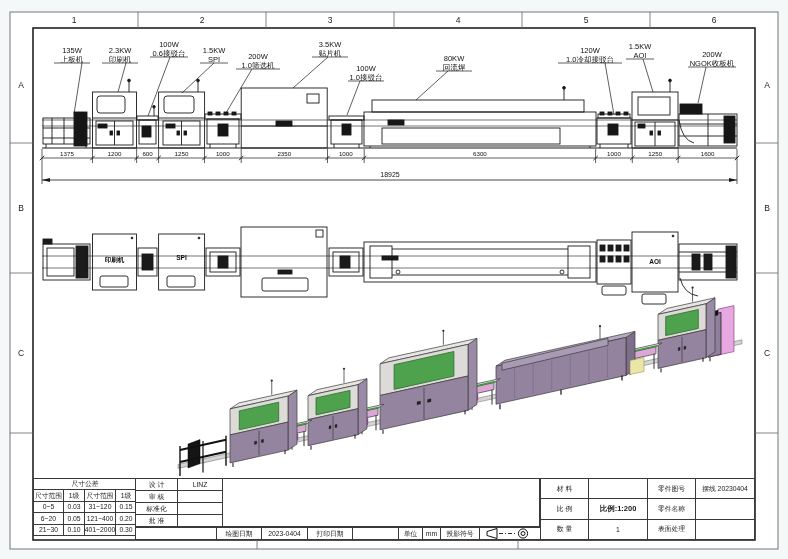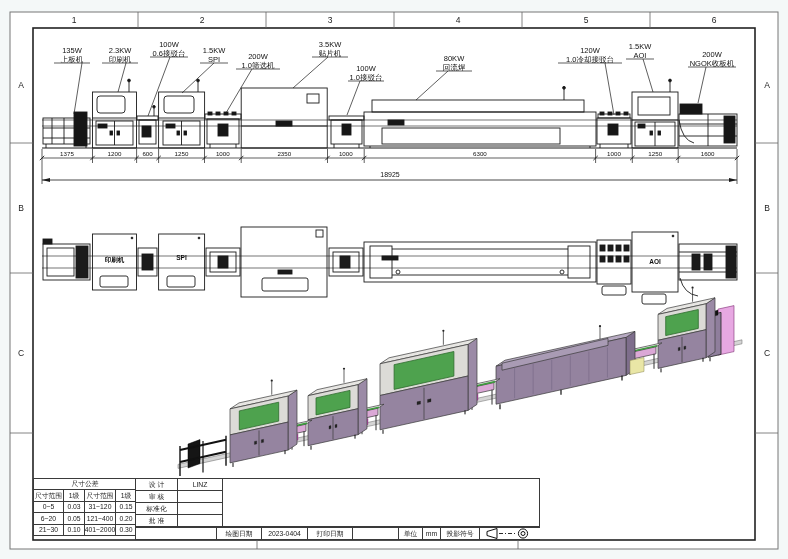--- a/index.html
+++ b/index.html
@@ -543,14 +543,28 @@
   <div class="c projcell">
     <svg width="56" height="13" viewBox="0 0 56 13">
       <polygon points="4,4.5 14,1.5 14,11.5 4,8.5" fill="none" stroke="#111" stroke-width="1"></polygon>
       <line x1="16" y1="6.5" x2="33" y2="6.5" stroke="#111" stroke-width="0.9" stroke-dasharray="4 2 1 2"></line>
       <circle cx="40" cy="6.5" r="4.6" fill="none" stroke="#111" stroke-width="1"></circle>
       <circle cx="40" cy="6.5" r="2" fill="none" stroke="#111" stroke-width="1"></circle>
     </svg>
   </div>
 </div>
 
-
+<div class="tb" style="left:540px;top:478px;width:215px;height:62px;grid-template-columns:47px 58px 47px 58px;grid-template-rows:repeat(3,1fr);">
+  <div class="c">材 料</div>
+  <div class="c"></div>
+  <div class="c">零件图号</div>
+  <div class="c">摆线 20230404</div>
+  <div class="c">比 例</div>
+  <div class="c bold">比例:1:200</div>
+  <div class="c">零件名称</div>
+  <div class="c"></div>
+  <div class="c">数 量</div>
+  <div class="c">1</div>
+  <div class="c">表面处理</div>
+  <div class="c"></div>
 </div>
 
+</div>
+
 </body></html>

